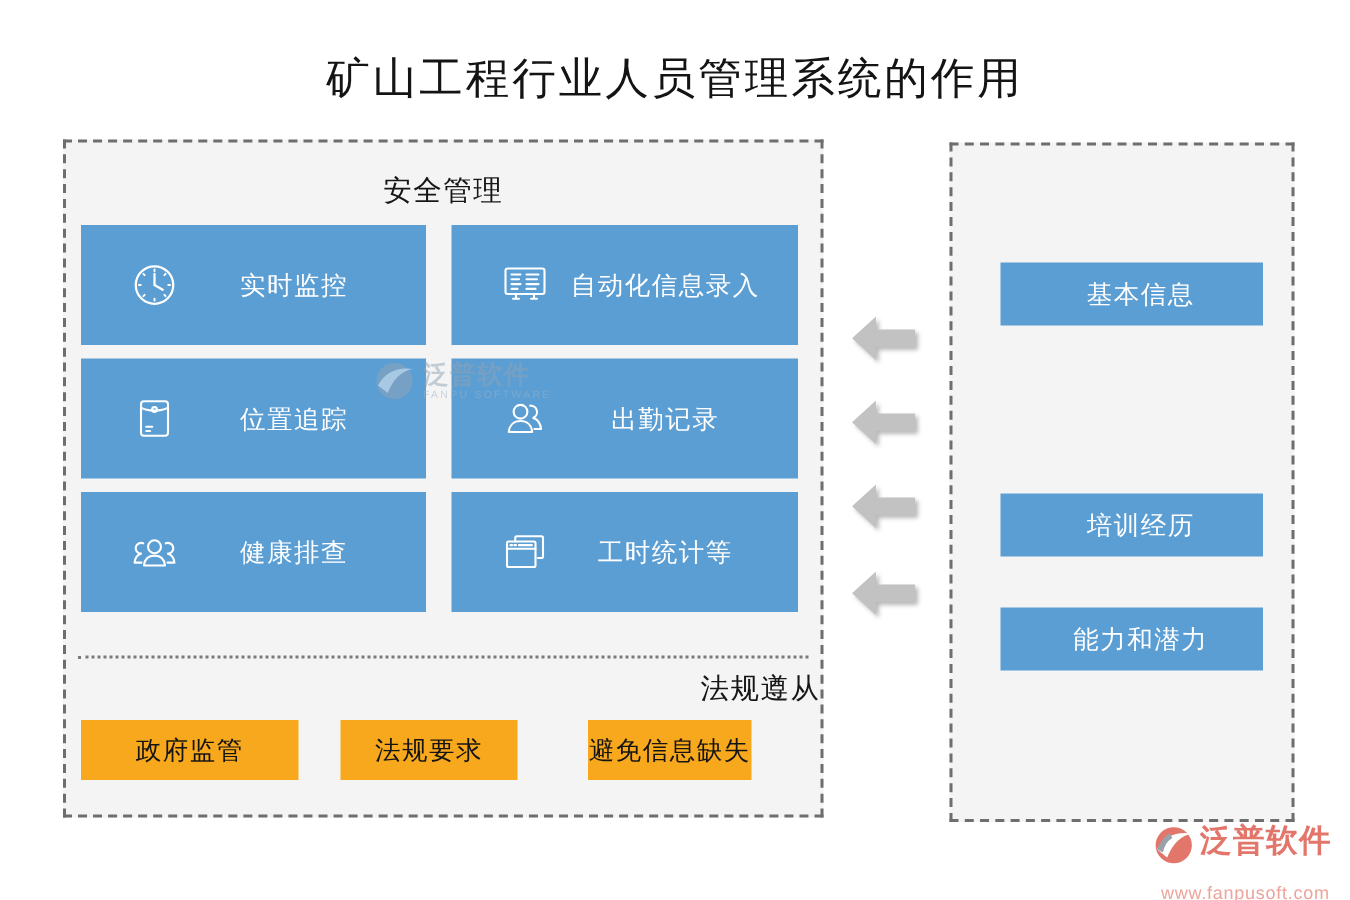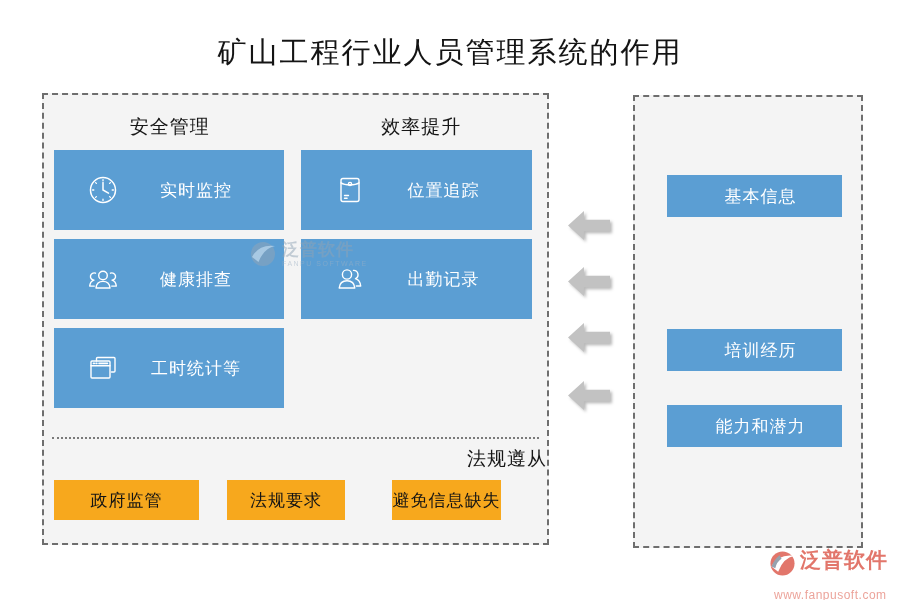--- a/index.html
+++ b/index.html
@@ -86,72 +86,82 @@
   svg{display:block;}
 </style>
 </head>
 <body>
 
 <div class="page-title">矿山工程行业人员管理系统的作用</div>
 
 <div class="panel left-panel">
   <div class="panel-headers">
     <div>安全管理</div>
-    <div>效率提升</div>
   </div>
 
   <div class="cards-grid">
 
     <div class="card">
       <span class="icon">
         <svg width="36" height="36" viewBox="0 0 36 36" fill="none" stroke="#fff" stroke-width="1.5" stroke-linecap="round">
           <circle cx="18" cy="18" r="12.5"></circle>
           <path d="M18 10.5V18l5.5 3.2"></path>
           <g stroke-width="1.3">
             <path d="M18 7.6v1.2M28.4 18h-1.2M18 28.4v-1.2M7.6 18h1.2M25.4 10.6l-.8.8M25.4 25.4l-.8-.8M10.6 25.4l.8-.8M10.6 10.6l.8.8"></path>
           </g>
         </svg>
       </span>
       <span class="card-label">实时监控</span>
     </div>
 
+    <div class="card">
+      <span class="icon">
+        <svg width="36" height="36" viewBox="0 0 36 36" fill="none" stroke="#fff" stroke-width="1.4" stroke-linecap="round">
+          <rect x="5" y="7" width="26" height="17" rx="1.5"></rect>
+          <path d="M9 11h6M9 14.2h5M9 17.4h6M9 20.6h4"></path>
+          <path d="M19 11h8M19 14.2h7M19 17.4h8M19 20.6h6"></path>
+          <path d="M12 24v3.2M10 27.2h4M24 24v3.2M22 27.2h4"></path>
+        </svg>
+      </span>
+      <span class="card-label">自动化信息录入</span>
+    </div>
 
     <div class="card">
       <span class="icon">
         <svg width="36" height="36" viewBox="0 0 36 36" fill="none" stroke="#fff" stroke-width="1.4" stroke-linecap="round">
           <rect x="9" y="6.5" width="18" height="23" rx="2"></rect>
           <path d="M9 10.8c4 2.6 14 2.6 18 0"></path>
           <circle cx="18" cy="12" r="1.6"></circle>
           <path d="M12.5 23.5h4M12.5 26.3h2.6"></path>
         </svg>
       </span>
       <span class="card-label">位置追踪</span>
     </div>
 
     <div class="card">
       <span class="icon">
         <svg width="36" height="36" viewBox="0 0 36 36" fill="none" stroke="#fff" stroke-width="1.4" stroke-linecap="round" stroke-linejoin="round">
+          <path d="M21.5 9.4a4.3 4.3 0 0 1 2 8.2c3 .9 4.8 3.4 5.2 7.4h-4.4"></path>
+          <circle cx="15" cy="13.5" r="4.6"></circle>
+          <path d="M7.2 27c.4-4.6 3.4-7.3 7.8-7.3s7.4 2.7 7.8 7.3z"></path>
+        </svg>
+      </span>
+      <span class="card-label">出勤记录</span>
+    </div>
+
+    <div class="card">
+      <span class="icon">
+        <svg width="36" height="36" viewBox="0 0 36 36" fill="none" stroke="#fff" stroke-width="1.4" stroke-linecap="round" stroke-linejoin="round">
           <path d="M10.5 12.2a3.6 3.6 0 1 0-1.5 6.9c-2.6.8-4 2.8-4.3 6h4.6"></path>
           <path d="M25.5 12.2a3.6 3.6 0 1 1 1.5 6.9c2.6.8 4 2.8 4.3 6h-4.6"></path>
           <circle cx="18" cy="14.5" r="4.3"></circle>
           <path d="M11 27c.4-4.2 3-6.6 7-6.6s6.6 2.4 7 6.6z"></path>
         </svg>
       </span>
       <span class="card-label">健康排查</span>
-    </div>
-
-    <div class="card">
-      <span class="icon">
-        <svg width="36" height="36" viewBox="0 0 36 36" fill="none" stroke="#fff" stroke-width="1.4" stroke-linecap="round" stroke-linejoin="round">
-          <path d="M21.5 9.4a4.3 4.3 0 0 1 2 8.2c3 .9 4.8 3.4 5.2 7.4h-4.4"></path>
-          <circle cx="15" cy="13.5" r="4.6"></circle>
-          <path d="M7.2 27c.4-4.6 3.4-7.3 7.8-7.3s7.4 2.7 7.8 7.3z"></path>
-        </svg>
-      </span>
-      <span class="card-label">出勤记录</span>
     </div>
 
     <div class="card">
       <span class="icon">
         <svg width="36" height="36" viewBox="0 0 36 36" fill="none" stroke="#fff" stroke-width="1.4" stroke-linecap="round">
           <path d="M11.5 11V8.5a1 1 0 0 1 1-1H29a1 1 0 0 1 1 1V21a1 1 0 0 1-1 1h-2.5"></path>
           <rect x="6" y="11" width="19" height="17" rx="1"></rect>
           <path d="M6 15.8h19"></path>
           <path d="M8.4 13.4h.9M11 13.4h.9M14 13.4h8.5" stroke-width="1.6"></path>
         </svg>

